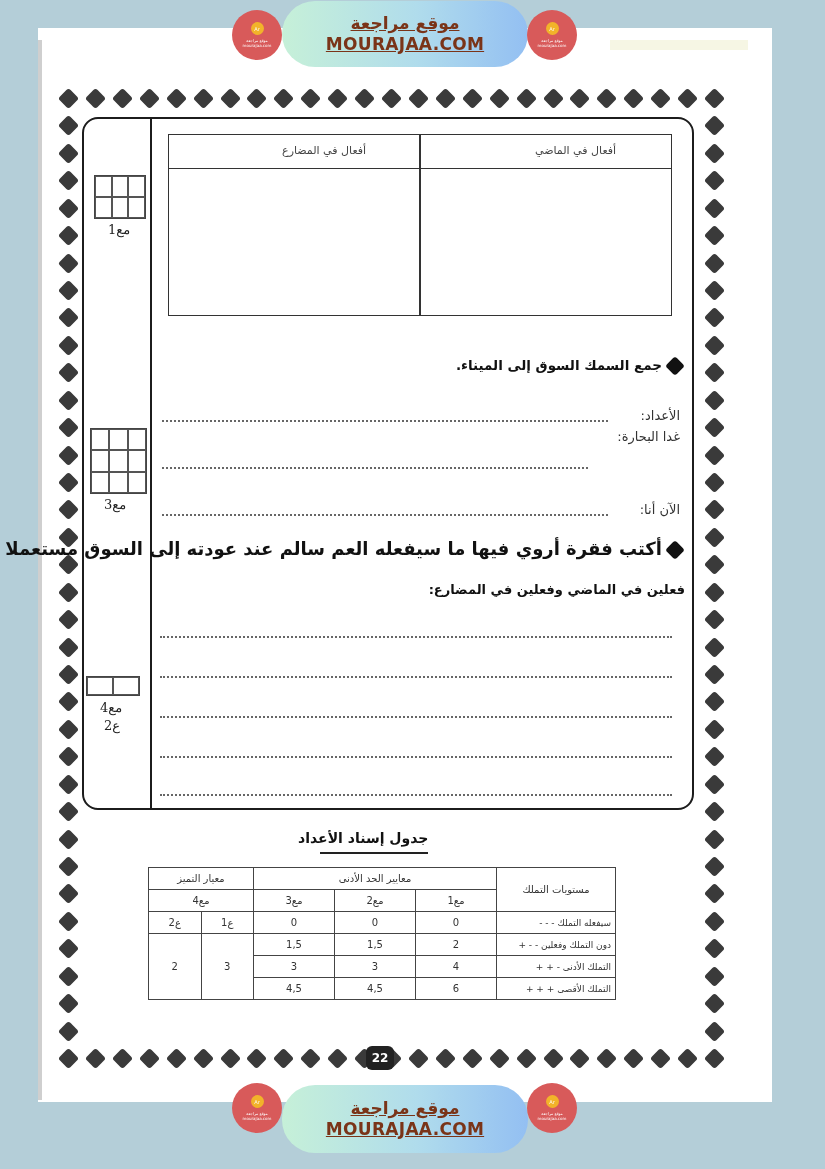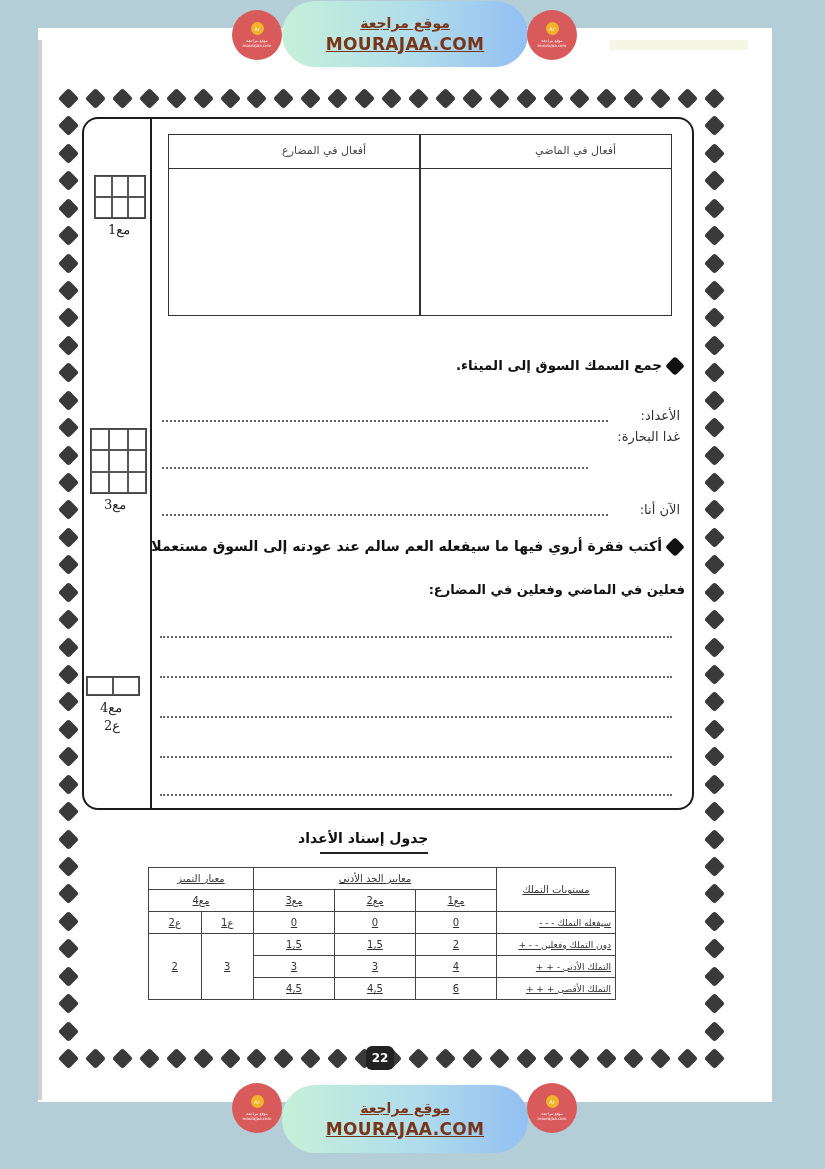--- a/index.html
+++ b/index.html
@@ -4,21 +4,21 @@
 <style>
   html,body{margin:0;padding:0;}
   body{width:825px;height:1169px;background:#b4ced8;position:relative;overflow:hidden;font-family:"DejaVu Sans",sans-serif;}
   .page{position:absolute;left:38px;top:28px;width:734px;height:1074px;background:#ffffff;}
   .page-edge{position:absolute;left:38px;top:40px;width:4px;height:1060px;background:#cfcfcf;}
   .yellow-strip{position:absolute;left:610px;top:40px;width:138px;height:10px;background:#f6f6e4;}
   
   .banner{position:absolute;left:282px;width:246px;height:66px;border-radius:33px;
     background:linear-gradient(90deg,#c6f0d8 0%,#b0dcec 55%,#93bff2 100%);
     display:flex;flex-direction:column;align-items:center;justify-content:center;}
-  .banner .ar{font-family:"DejaVu Sans",sans-serif;font-weight:bold;color:#7a3418;font-size:14px;text-decoration:underline;line-height:20px;direction:rtl;}
+  .banner .ar{font-family:"DejaVu Sans",sans-serif;font-weight:bold;color:#7a3418;font-size:17px;text-decoration:underline;line-height:20px;direction:rtl;}
   .banner .en{font-family:"DejaVu Sans",sans-serif;font-weight:bold;color:#7a3418;font-size:17px;text-decoration:underline;line-height:22px;letter-spacing:0.3px;}
   .badge{position:absolute;width:50px;height:50px;border-radius:50%;background:#d85a5a;display:flex;flex-direction:column;align-items:center;justify-content:center;}
   .badge .dot{width:13px;height:13px;border-radius:50%;background:#f2b32a;font-size:5px;color:#fff;display:flex;align-items:center;justify-content:center;}
   .badge .txt{font-size:4px;color:#fff;margin-top:3px;text-align:center;line-height:5px;}
   
   .dia{position:absolute;width:15px;height:15px;background:#3a3a3a;transform:rotate(45deg);border-radius:3px;}
   
   .frame{position:absolute;left:82px;top:117px;width:608px;height:689px;border:2.5px solid #1c1c1c;border-radius:16px;}
   .divider-v{position:absolute;left:150px;top:117px;width:2px;height:692px;background:#1c1c1c;}
   .grid-box{position:absolute;border:1.5px solid #444;display:grid;}
@@ -31,21 +31,21 @@
   .verb-table .h{position:absolute;top:9px;font-size:11px;color:#444;direction:rtl;}
   
   .q{position:absolute;direction:rtl;font-size:13.5px;font-weight:bold;color:#111;white-space:nowrap;}
   .numdot{display:inline-block;width:14px;height:14px;background:#111;border-radius:3px;transform:rotate(45deg);vertical-align:middle;margin-left:6px;}
   .line-label{position:absolute;direction:rtl;font-size:13px;color:#333;white-space:nowrap;}
   .dots{position:absolute;height:0;border-bottom:2px dotted #666;}
   
   .title2{position:absolute;left:298px;top:830px;font-size:14px;font-weight:bold;color:#111;direction:rtl;}
   .title2-underline{position:absolute;left:320px;top:852px;width:108px;height:2px;background:#222;}
   table.grade{position:absolute;left:148px;top:867px;width:468px;border-collapse:collapse;font-size:10px;color:#333;}
-  table.grade td{border:1.4px solid #444;text-align:center;height:21px;padding:0;text-decoration:underline;}
+  table.grade td{border:1.4px solid #444;text-align:center;height:21px;padding:0;}
   table.grade td.lbl{text-align:right;padding-right:4px;direction:rtl;font-size:9px;}
   .pagenum{position:absolute;left:366px;top:1046px;width:28px;height:24px;background:#222;border-radius:6px;color:#fff;font-size:12px;font-weight:bold;text-align:center;line-height:24px;}
 </style>
 </head>
 <body>
 
 <div class="page"></div>
 <div class="page-edge"></div>
 <div class="yellow-strip"></div>
 
@@ -228,21 +228,21 @@
 <div class="q" style="right:143px;top:357px;">
   <span class="numdot"></span><span>جمع السمك السوق إلى الميناء.</span>
 </div>
 <div class="line-label" style="right:145px;top:408px;">الأعداد:</div>
 <div class="dots" style="left:162px;top:420px;width:446px;"></div>
 <div class="line-label" style="right:145px;top:429px;">غدا البحارة:</div>
 <div class="dots" style="left:162px;top:467px;width:426px;"></div>
 <div class="line-label" style="right:145px;top:502px;">الآن أنا:</div>
 <div class="dots" style="left:162px;top:514px;width:446px;"></div>
 
-<div class="q" style="right:143px;top:538px;font-size:14px;">
+<div class="q" style="right:143px;top:538px;font-size:18px;">
   <span class="numdot"></span><span>أكتب فقرة أروي فيها ما سيفعله العم سالم عند عودته إلى السوق مستعملا</span>
 </div>
 <div class="q" style="right:140px;top:582px;font-size:13px;">فعلين في الماضي وفعلين في المضارع:</div>
 
 <div class="dots" style="left:160px;top:636px;width:512px;"></div>
 <div class="dots" style="left:160px;top:676px;width:512px;"></div>
 <div class="dots" style="left:160px;top:716px;width:512px;"></div>
 <div class="dots" style="left:160px;top:756px;width:512px;"></div>
 <div class="dots" style="left:160px;top:794px;width:512px;"></div>
 

